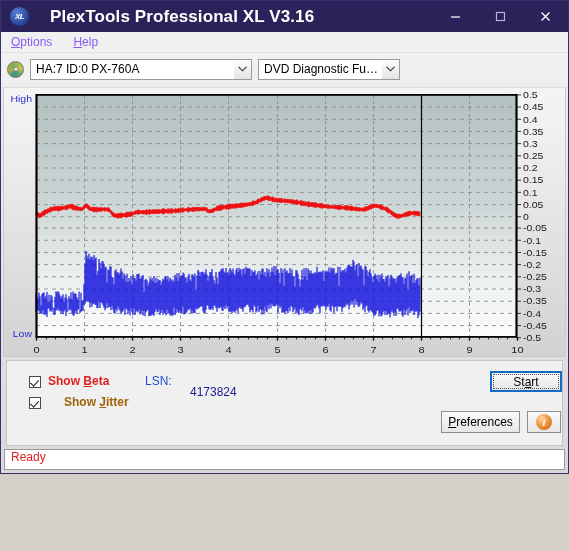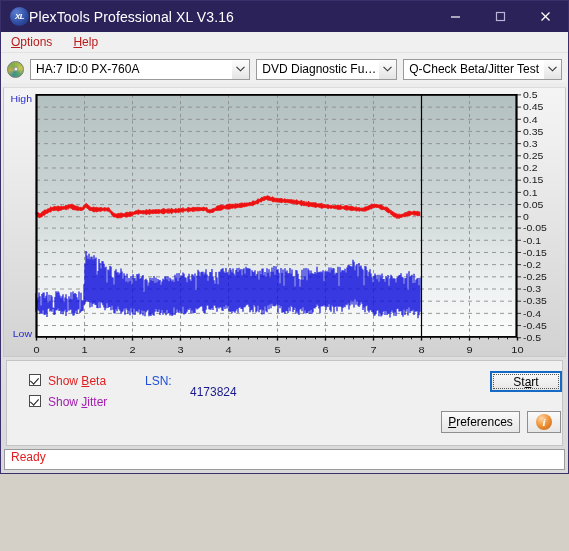--- a/index.html
+++ b/index.html
@@ -23,38 +23,39 @@
     display:flex;align-items:center;position:relative;
   }
   .app-icon{
     width:19px;height:19px;border-radius:50%;margin-left:9px;
     background:radial-gradient(circle at 35% 30%,#5b7fd4 0%,#2d4a9e 60%,#1d2f70 100%);
     display:flex;align-items:center;justify-content:center;
     font-size:8px;font-weight:bold;color:#fff;font-style:italic;
     letter-spacing:-.5px;flex:0 0 19px;
   }
   .title-text{
-    color:#fff;font-size:14px;margin-left:0;white-space:nowrap;
+    color:#fff;font-size:17px;margin-left:21px;white-space:nowrap;
     letter-spacing:.1px;
+    font-weight:bold;
   }
   .wctrls{margin-left:auto;display:flex;height:31px;}
   .wbtn{
     width:45px;height:31px;display:flex;align-items:center;justify-content:center;
     color:#fff;font-size:13px;
   }
   .wbtn svg{display:block;}
 
   
   .menubar{
     height:20px;flex:0 0 20px;background:#f0f0f0;
     display:flex;align-items:center;padding-left:7px;
     border-bottom:1px solid #e2e2e2;
   }
   .menuitem{
-    font-size:12px;color:#b91c1c;padding:2px 9px 2px 3px;margin-right:9px;
+    font-size:12px;color:#8b5cf6;padding:2px 9px 2px 3px;margin-right:9px;
     white-space:nowrap;
   }
   .menuitem u{text-decoration:underline;}
 
   
   .toolbar{
     flex:0 0 28px;display:flex;align-items:center;padding:2px 6px 0 6px;gap:6px;
     background:#f0f0f0;
   }
   .drive-icon{
@@ -94,35 +95,35 @@
     overflow:hidden;
   }
   .plot-wrap{position:absolute;left:0;top:0;right:0;bottom:0;}
   .plot-svg{display:block;width:100%;height:100%;}
 
   
   .ctrl-panel{
     flex:0 0 86px;margin:3px 5px 0 5px;position:relative;
     background:#f0f0f0;border:1px solid #c4c4c4;box-sizing:border-box;
   }
-  .chk-row{display:flex;align-items:flex-start;position:absolute;}
+  .chk-row{display:flex;align-items:flex-end;position:absolute;font-weight:bold;}
   #row-beta{left:22px;top:13px;}
   #row-jitter{left:22px;top:34px;}
   .checkbox{
     width:12px;height:12px;border:1px solid #4a4a4a;background:#fff;
     box-sizing:border-box;margin-right:7px;flex:0 0 12px;position:relative;
   }
   .checkbox.checked::after{
     content:"";position:absolute;left:2px;top:1px;width:4px;height:7px;
     border:solid #1b1b1b;border-width:0 1.6px 1.6px 0;transform:rotate(42deg);
   }
   .chk-label{font-size:12px;white-space:nowrap;}
   .chk-label u{text-decoration:underline;}
   #lbl-beta{color:#e02020;}
-  #lbl-jitter{color:#a21caf;}
+  #lbl-jitter{color:#a16207;margin-left:16px;}
 
   .lsn-label{position:absolute;left:138px;top:13px;font-size:12px;color:#1d4ed8;}
   .lsn-value{position:absolute;left:183px;top:24px;font-size:12px;color:#1a1a8c;}
 
   .btn{
     position:absolute;background:linear-gradient(180deg,#fafafa,#e6e6e6);
     border:1px solid #8e8e8e;box-sizing:border-box;
     display:flex;align-items:center;justify-content:center;
     font-size:12px;color:#000;
   }
@@ -192,28 +193,20 @@
     <div class="combo" id="combo-drive">
       <span class="cval">HA:7 ID:0  PX-760A</span>
       <span class="arrow">
         <svg width="9" height="6" viewBox="0 0 9 6">
             <path d="M0.5 0.8 L4.5 4.8 L8.5 0.8" fill="none" stroke="#333" stroke-width="1.1"></path>
           </svg>
       </span>
     </div>
     <div class="combo" id="combo-function">
       <span class="cval">DVD Diagnostic Functions</span>
-      <span class="arrow">
-        <svg width="9" height="6" viewBox="0 0 9 6">
-            <path d="M0.5 0.8 L4.5 4.8 L8.5 0.8" fill="none" stroke="#333" stroke-width="1.1"></path>
-          </svg>
-      </span>
-    </div>
-    <div class="combo" id="combo-test">
-      <span class="cval">Q-Check Beta/Jitter Test</span>
       <span class="arrow">
         <svg width="9" height="6" viewBox="0 0 9 6">
             <path d="M0.5 0.8 L4.5 4.8 L8.5 0.8" fill="none" stroke="#333" stroke-width="1.1"></path>
           </svg>
       </span>
     </div>
   </div>
 
   <div class="chart-panel">
     <div class="plot-wrap">

